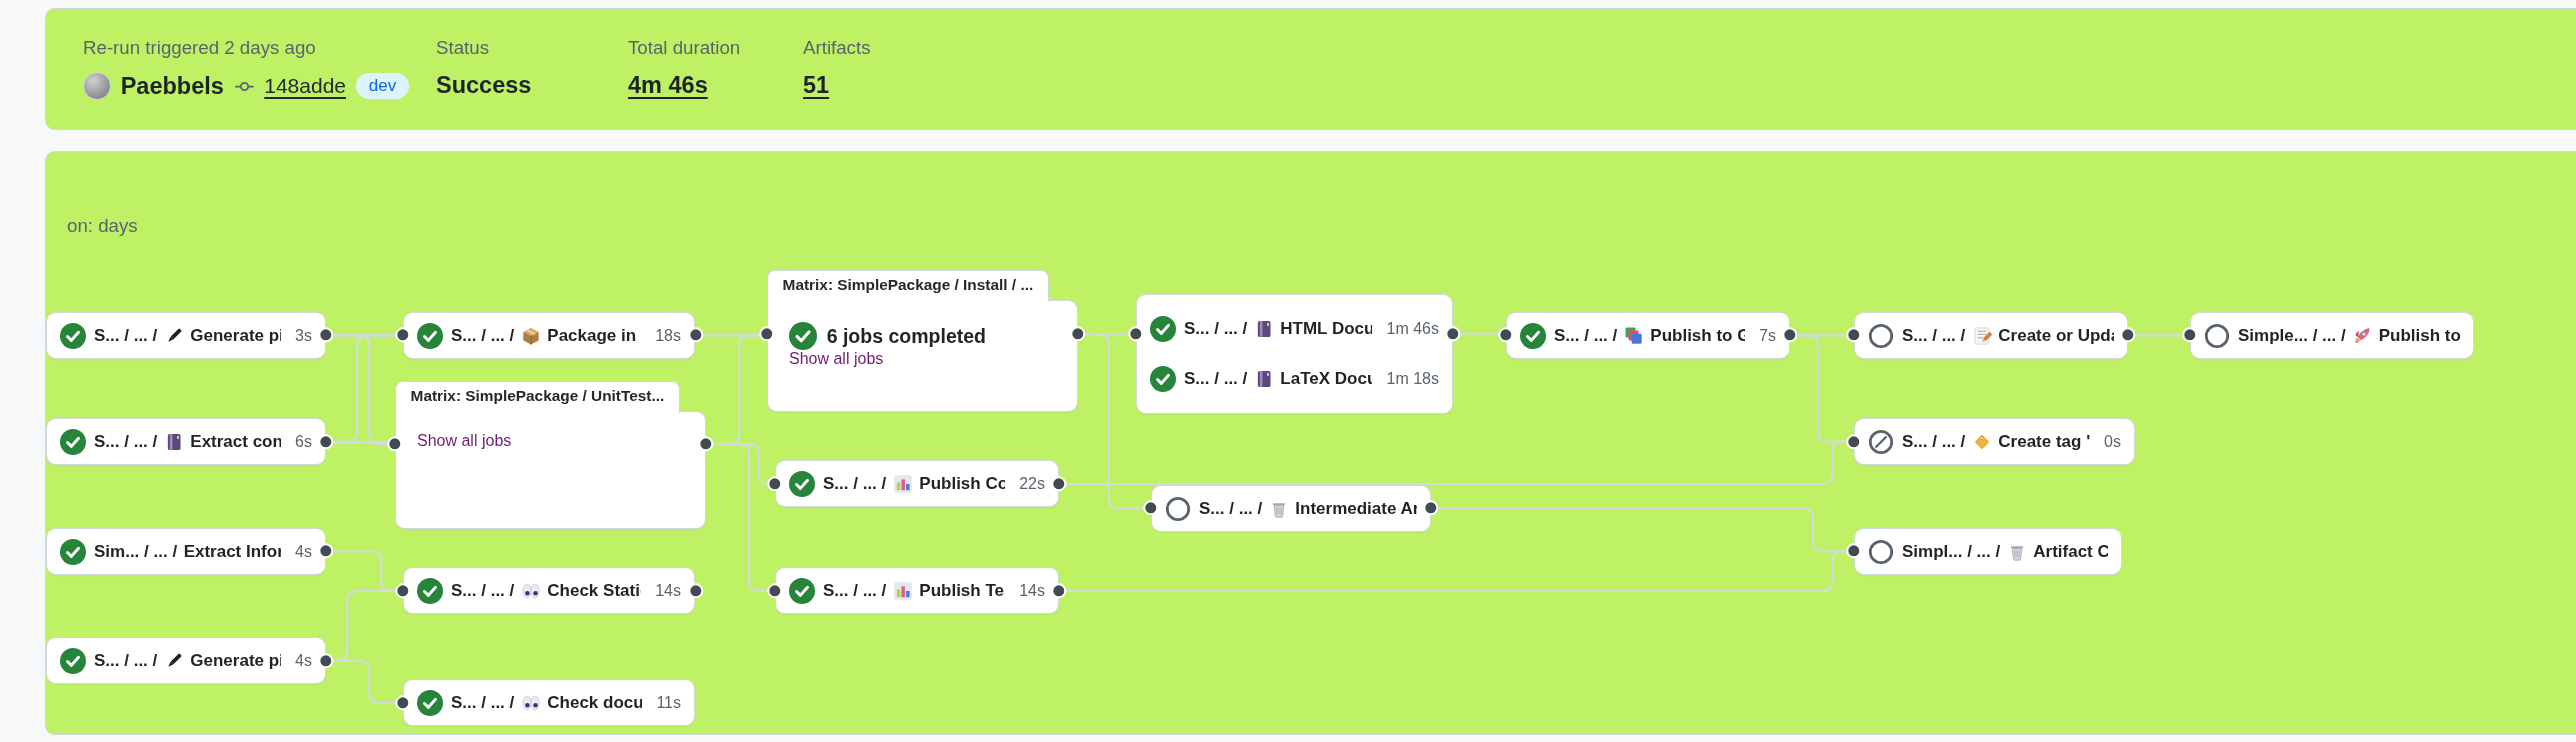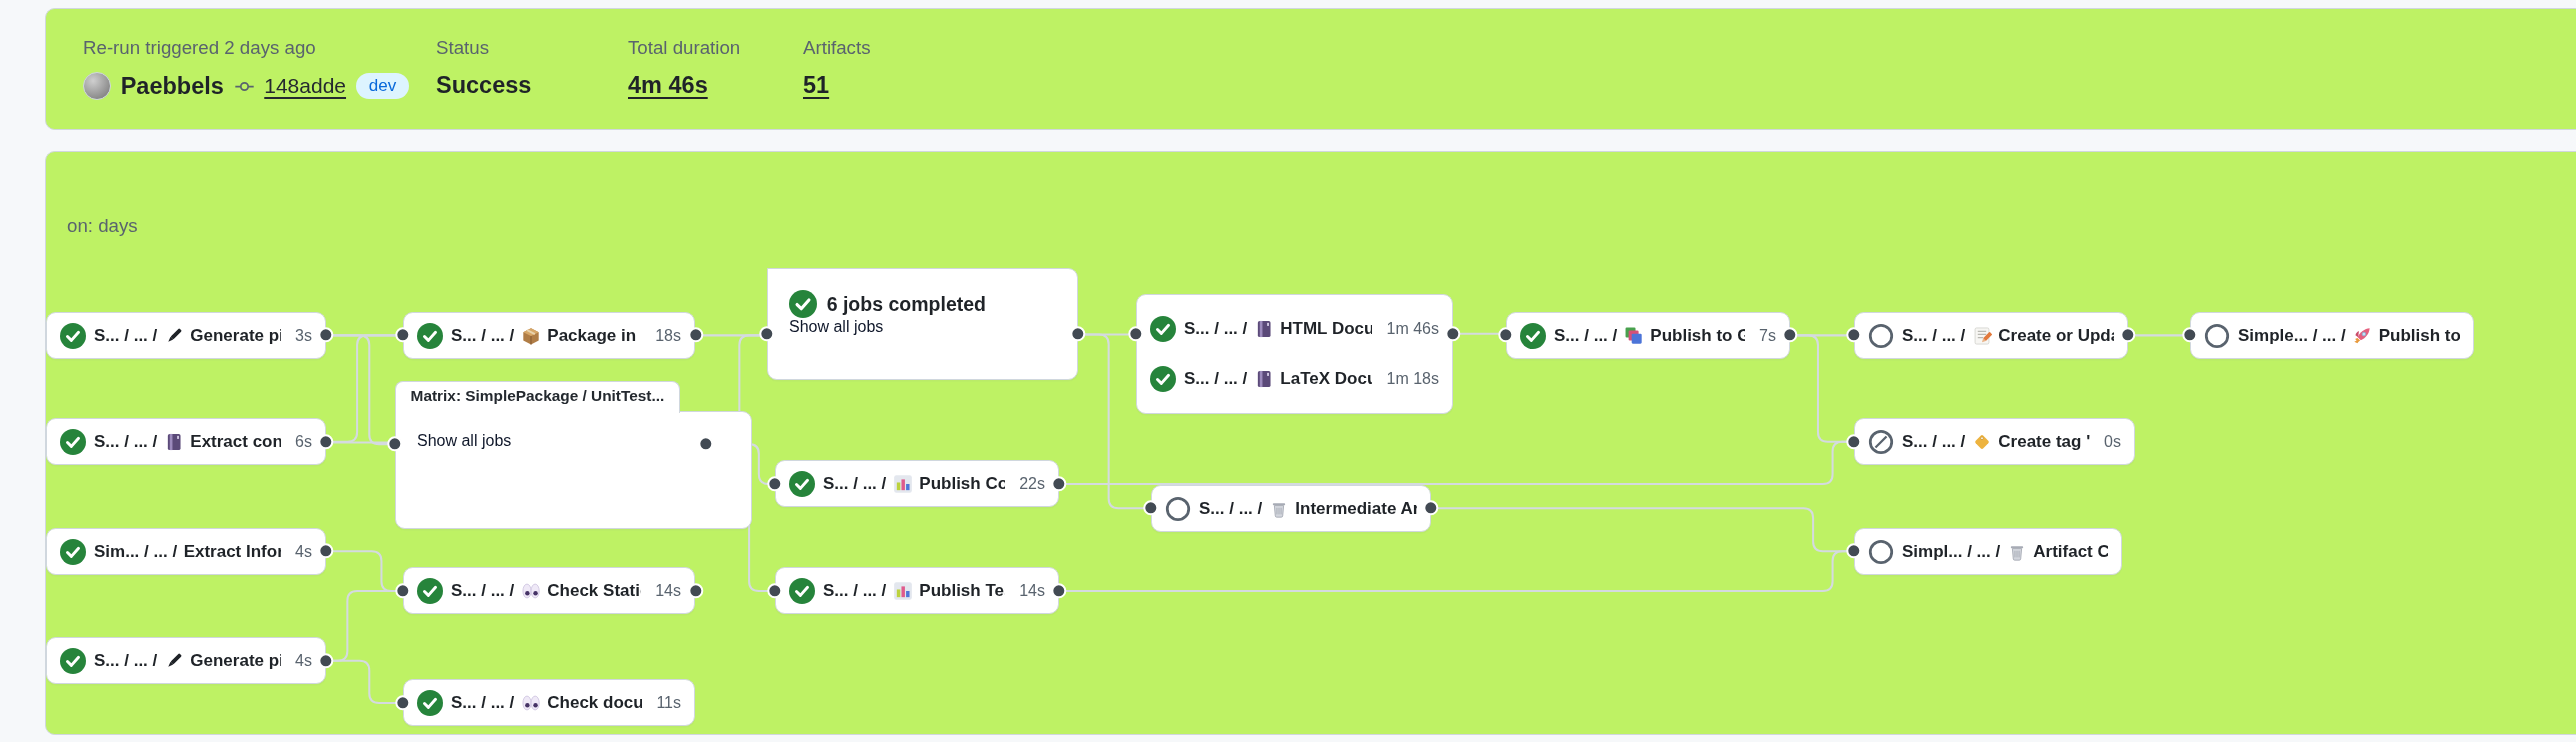--- a/index.html
+++ b/index.html
@@ -42,21 +42,21 @@
   .status { flex:0 0 auto; display:flex; }
   .nicon { flex:0 0 auto; display:flex; }
 
   
   .matrix { position:absolute; z-index:20; cursor:pointer; }
   .matrix-tab { position:relative; display:inline-block; background:#fff; border:1.2px solid #d0d7de; border-bottom:none;
     border-radius:8px 8px 0 0; padding:4.9px 14.6px 8px 14.6px; font-size:15.4px; font-weight:700; color:#24292f; z-index:2; }
   .matrix-body { position:relative; margin-top:-1.6px; background:#fff; border:1.2px solid #d0d7de;
     border-radius:0 9.7px 9.7px 9.7px; box-shadow:0 1.6px 0 rgba(140,149,159,0.08); padding:0 0 0 21px; z-index:1; }
   .matrix-row { display:flex; align-items:center; gap:9.7px; font-size:19.5px; font-weight:700; color:#1f2328; }
-  .show-all { margin-top:9.7px; font-size:16px; color:#0f172a; cursor:pointer; }
+  .show-all { margin-top:9.7px; font-size:16px; color:#701a75; cursor:pointer; }
 
   
   .group { flex-direction:column; align-items:stretch; justify-content:space-evenly; padding:4.9px 13px; }
   .group-row { display:flex; align-items:center; gap:8px; white-space:nowrap; overflow:hidden; }
 
   .dot { position:absolute; width:15.4px; height:15.4px; border-radius:50%; background:#424a53;
     border:2px solid #fff; transform:translate(-50%,-50%); z-index:30; pointer-events:none; }
 </style>
 </head>
 <body>
@@ -213,21 +213,21 @@
             <path d="M3 8 L13 3 L23 8 L23 19 L13 24 L3 19 Z" fill="#b07d46"></path>
             <path d="M3 8 L13 13 L23 8 L13 3 Z" fill="#d7a768"></path>
             <path d="M13 13 V24" stroke="#8a5f33" stroke-width="1.5"></path>
             <path d="M8 5.5 L18 10.5" stroke="#e9d3ae" stroke-width="2.5"></path>
           </svg>
         </span>
         <span>Package in Sou...</span>
       </span>
       <span class="dur">18s</span>
     </div>
-    <div class="matrix" style="left: 395px; top: 381px; width: 357px; height: 144px;"><span class="matrix-tab">Matrix: SimplePackage / UnitTest...</span><div class="matrix-body" style="height: 118px; padding-top: 19.5px;"><span class="show-all">Show all jobs</span></div></div>
+    <div class="matrix" style="left: 395px; top: 381px; width: 311px; height: 144px;"><span class="matrix-tab">Matrix: SimplePackage / UnitTest...</span><div class="matrix-body" style="height: 118px; padding-top: 19.5px;"><span class="show-all">Show all jobs</span></div></div>
     <div class="node" style="left: 403px; top: 567px; width: 292px; height: 47px;">
       <span class="status">
         <svg width="26" height="26" viewBox="0 0 16 16">
           <circle cx="8" cy="8" r="8" fill="#26843b"></circle>
           <path d="M4.6 8.3 L7 10.7 L11.4 5.7" stroke="#fff" stroke-width="1.8" fill="none" stroke-linecap="round" stroke-linejoin="round"></path>
         </svg>
       </span>
       <span class="crumb">
         <span>S... / ... /</span>
         <span class="nicon">
@@ -256,21 +256,21 @@
             <ellipse cx="7.8" cy="13" rx="5.3" ry="9" fill="#efe9f7" stroke="#c9bfdd"></ellipse>
             <ellipse cx="18.4" cy="13" rx="5.3" ry="9" fill="#efe9f7" stroke="#c9bfdd"></ellipse>
             <circle cx="8.3" cy="16" r="2.9" fill="#463366"></circle>
             <circle cx="18.9" cy="16" r="2.9" fill="#463366"></circle>
           </svg>
         </span>
         <span>Check docume...</span>
       </span>
       <span class="dur">11s</span>
     </div>
-    <div class="matrix" style="left: 767px; top: 270px; width: 311px; height: 138px;"><div class="matrix-body" style="height: 112px; padding-top: 21px;"><div class="matrix-row">
+    <div class="matrix" style="left: 767px; top: 270px; width: 311px; height: 138px;"><span class="matrix-tab">Matrix: SimplePackage / Install / ...</span><div class="matrix-body" style="height: 112px; padding-top: 21px;"><div class="matrix-row">
           <span class="status">
             <svg width="28" height="28" viewBox="0 0 16 16">
               <circle cx="8" cy="8" r="8" fill="#26843b"></circle>
               <path d="M4.6 8.3 L7 10.7 L11.4 5.7" stroke="#fff" stroke-width="1.8" fill="none" stroke-linecap="round" stroke-linejoin="round"></path>
             </svg>
           </span>
           <span>6 jobs completed</span>
         </div><span class="show-all">Show all jobs</span></div></div>
     <div class="node" style="left: 775px; top: 460px; width: 284px; height: 47px;">
       <span class="status">

